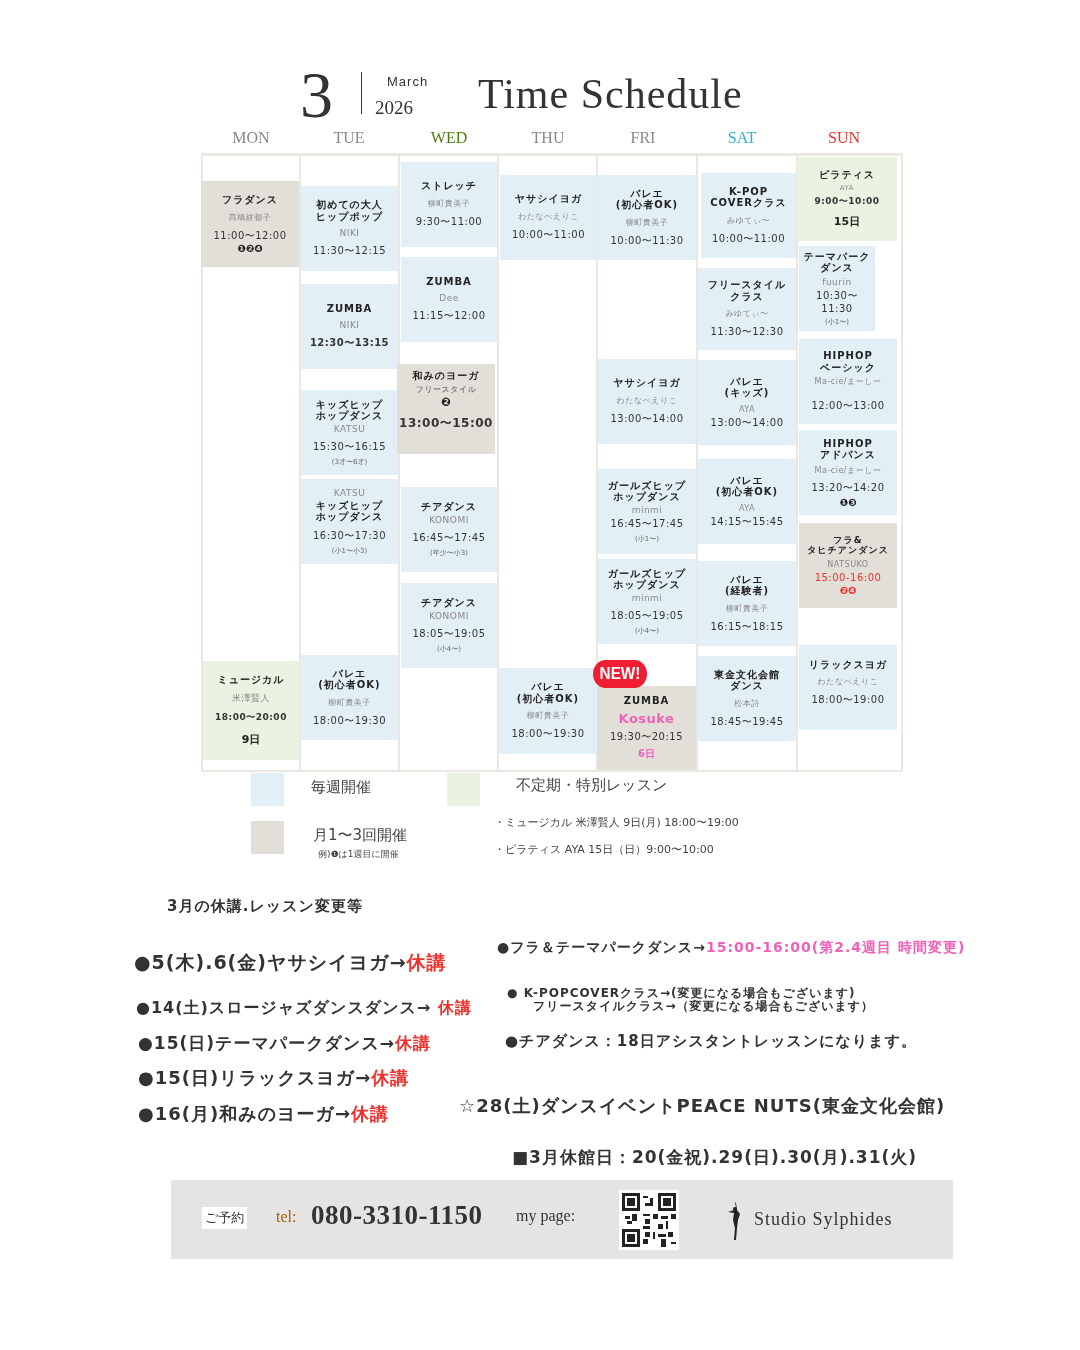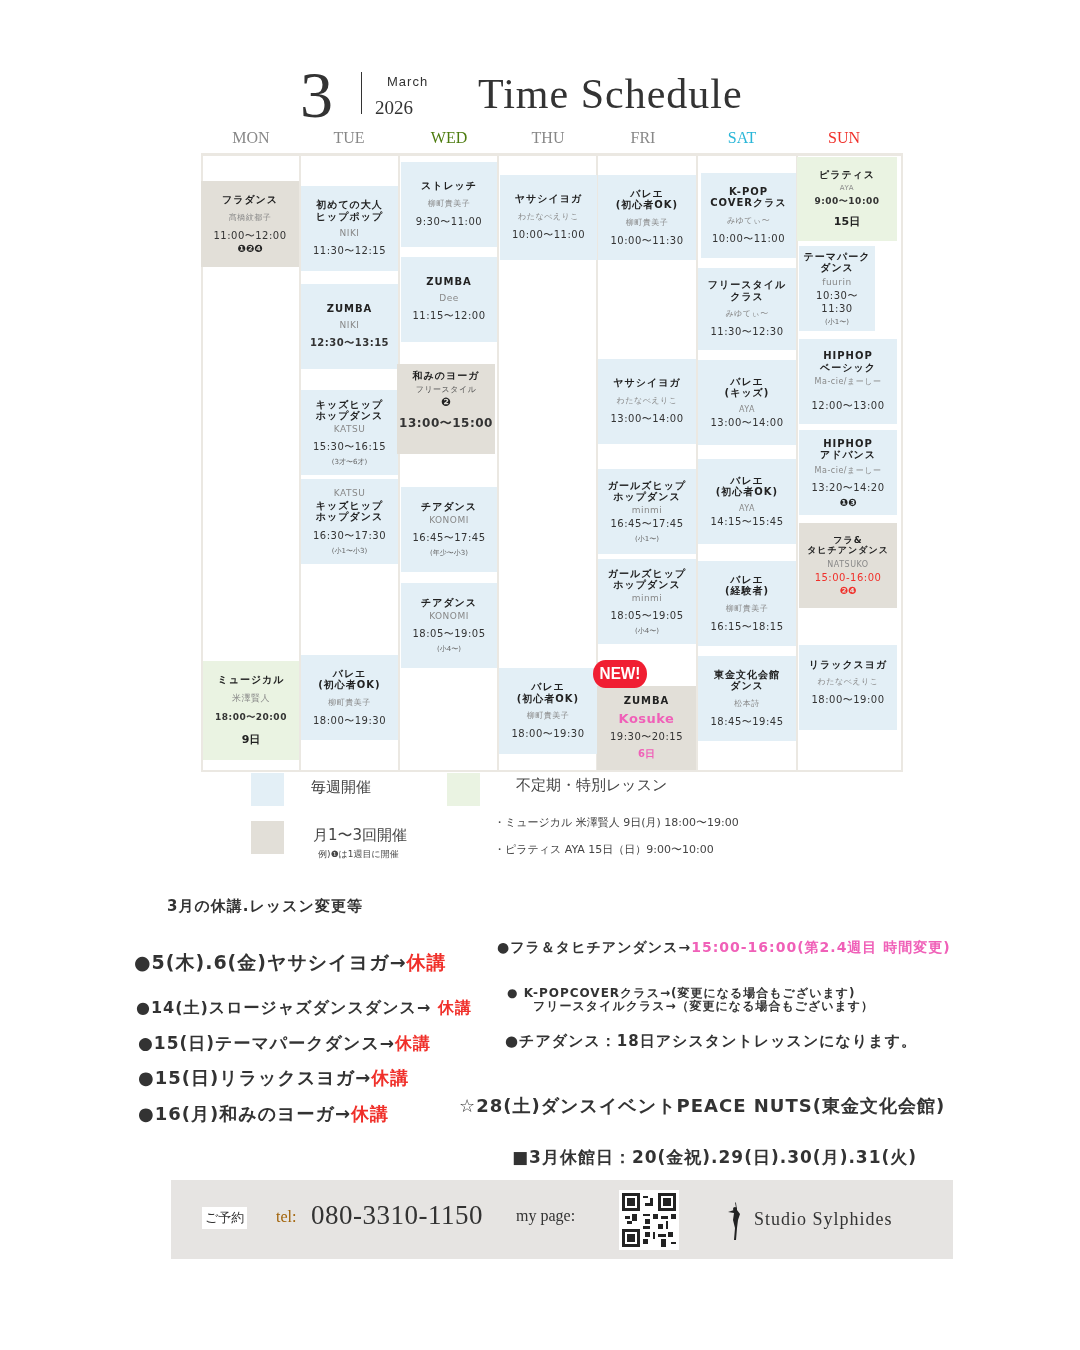--- a/index.html
+++ b/index.html
@@ -36,21 +36,21 @@
   .legend-note { font-size: 11px; color: #444; }
   
   .notice-title { left: 167px; top: 897px; font-size: 15px; font-weight: bold; color: #333; letter-spacing: 1px; }
   .notice { font-weight: bold; color: #333; white-space: nowrap; letter-spacing: 1px; }
   .n-red { color: #f0302a; }
   .n-pink { color: #f060b8; }
   
   .footer { left: 171px; top: 1180px; width: 782px; height: 79px; background: #e6e4e2; }
   .reserve { left: 202px; top: 1207px; background: #fff; padding: 2px 3px; font-size: 13px; color: #333; }
   .tel-label { left: 276px; top: 1208px; font-family: "Liberation Serif", serif; font-size: 16px; color: #a16207; }
-  .tel { left: 311px; top: 1200px; font-family: "Liberation Serif", serif; font-size: 27px; font-weight: normal; color: #333; letter-spacing: 0.5px; }
+  .tel { left: 311px; top: 1200px; font-family: "Liberation Serif", serif; font-size: 27px; font-weight: bold; color: #333; letter-spacing: 0.5px; }
   .mypage { left: 516px; top: 1207px; font-family: "Liberation Serif", serif; font-size: 16px; color: #333; }
   .qr { left: 619px; top: 1190px; width: 60px; height: 60px; background: #fff; padding: 3px; }
   .studio { left: 754px; top: 1209px; font-family: "Liberation Serif", serif; font-size: 18px; color: #333; letter-spacing: 1px; }
   .dancer { left: 724px; top: 1200px; width: 20px; height: 42px; }
 </style>
 </head>
 <body>
 
 <div class="abs big-month">3</div>
 <div class="abs vline"></div>
@@ -291,21 +291,21 @@
   <span>●15(日)テーマパークダンス→</span><span class="n-red">休講</span>
 </div>
 <div class="abs notice" style="left:138px;top:1066px;font-size:18px">
   <span>●15(日)リラックスヨガ→</span><span class="n-red">休講</span>
 </div>
 <div class="abs notice" style="left:138px;top:1102px;font-size:18px">
   <span>●16(月)和みのヨーガ→</span><span class="n-red">休講</span>
 </div>
 
 <div class="abs notice" style="left:497px;top:939px;font-size:14px">
-  <span>●フラ＆タヒチアンダンス→</span><span class="n-pink">15:00-16:00(第2.4週目 時間変更)</span>
+  <span>●フラ＆テーマパークダンス→</span><span class="n-pink">15:00-16:00(第2.4週目 時間変更)</span>
 </div>
 <div class="abs notice" style="left:507px;top:987px;font-size:12px;line-height:1.1">
   <div>●   K-POPCOVERクラス→(変更になる場合もございます)</div>
   <div style="padding-left:26px">フリースタイルクラス→（変更になる場合もございます）</div>
 </div>
 <div class="abs notice" style="left:505px;top:1032px;font-size:15px">●チアダンス：18日アシスタントレッスンになります。</div>
 <div class="abs notice" style="left:459px;top:1094px;font-size:18px">☆28(土)ダンスイベントPEACE NUTS(東金文化会館)</div>
 <div class="abs notice" style="left:512px;top:1146px;font-size:17px">■3月休館日：20(金祝).29(日).30(月).31(火)</div>
 
 <div class="abs footer"></div>

